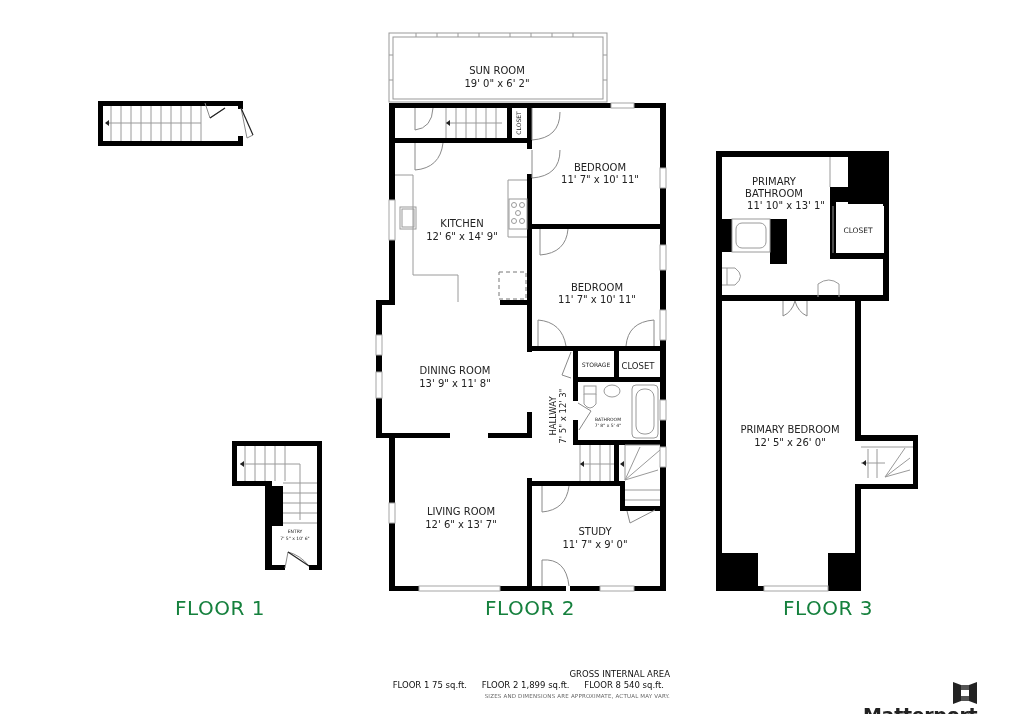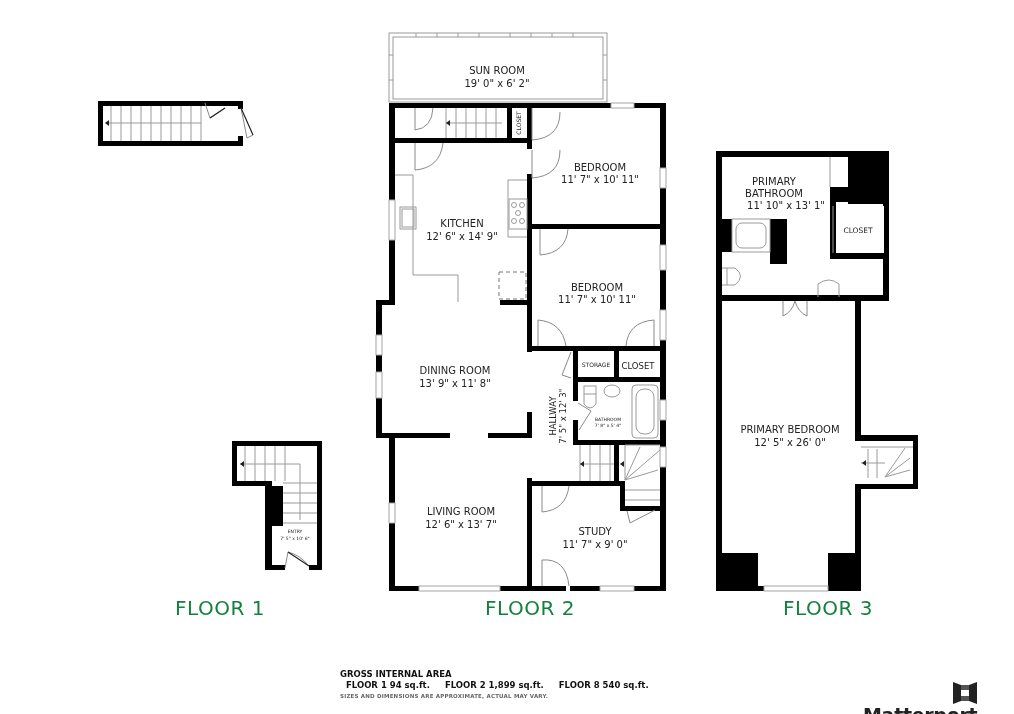--- a/index.html
+++ b/index.html
@@ -7,21 +7,21 @@
     svg { position: absolute; left: 0; top: 0; }
     .wall { fill: #000; }
     .thin { stroke: #9a9a9a; stroke-width: 1; fill: none; }
     .thinw { stroke: #a5a5a5; stroke-width: 1; fill: #fff; }
     .door { stroke: #8a8a8a; stroke-width: 1; fill: none; }
     .room-name { font-family: "DejaVu Sans", sans-serif; font-size: 10px; fill: #222; text-anchor: middle; }
     .room-dim { font-family: "DejaVu Sans", sans-serif; font-size: 10px; fill: #222; text-anchor: middle; }
     .small-name { font-family: "DejaVu Sans", sans-serif; font-size: 6px; fill: #222; text-anchor: middle; }
     .tiny { font-family: "DejaVu Sans", sans-serif; font-size: 4.5px; fill: #222; text-anchor: middle; }
     .floor-label { position: absolute; font-family: "DejaVu Sans", sans-serif; font-size: 20px; color: #15803d; letter-spacing: 0.5px; }
-    .footer { position: absolute; left: 340px; top: 669px; width: 330px; text-align: left; font-family: "DejaVu Sans", sans-serif; color: #111; font-weight: bold; }
+    .footer { position: absolute; left: 340px; top: 669px; width: 330px; text-align: right; font-family: "DejaVu Sans", sans-serif; color: #111; }
     .footer .l1, .footer .l2, .footer .l3 { font-size: 8.5px; line-height: 11px; }
     .footer .l2 span { margin: 0 6px; }
     .footer .l4 { font-size: 5.5px; color: #666; margin-top: 2px; letter-spacing: 0.2px; }
     .brand { position: absolute; left: 857px; top: 682px; display: flex; align-items: flex-end; flex-direction: column; }
     .brand .name { font-family: "DejaVu Sans", sans-serif; font-weight: bold; font-size: 19px; color: #222; margin-left: 6px; letter-spacing: -0.3px; }
   </style>
 </head>
 <body>
 
 <svg width="1014" height="714" viewBox="0 0 1014 714">
@@ -293,21 +293,21 @@
   </g>
 </svg>
 
 <div class="floor-label" style="left:175px; top:596px;">FLOOR 1</div>
 <div class="floor-label" style="left:485px; top:596px;">FLOOR 2</div>
 <div class="floor-label" style="left:759px; top:596px;margin-left:24px;">FLOOR 3</div>
 
 <div class="footer">
   <div class="l1">GROSS INTERNAL AREA</div>
   <div class="l2">
-    <span>FLOOR 1 94 sq.ft.</span>
+    <span>FLOOR 1 75 sq.ft.</span>
     <span>FLOOR 2 1,899 sq.ft.</span>
     <span>FLOOR 8 540 sq.ft.</span>
   </div>
   <div class="l4">SIZES AND DIMENSIONS ARE APPROXIMATE, ACTUAL MAY VARY.</div>
 </div>
 
 <div class="brand">
   <svg width="24" height="22" viewBox="0 0 24 22" style="position:static">
     <polygon points="0,0 8,3 8,19 0,22" fill="#222"></polygon>
     <polygon points="24,0 16,3 16,19 24,22" fill="#222"></polygon>

